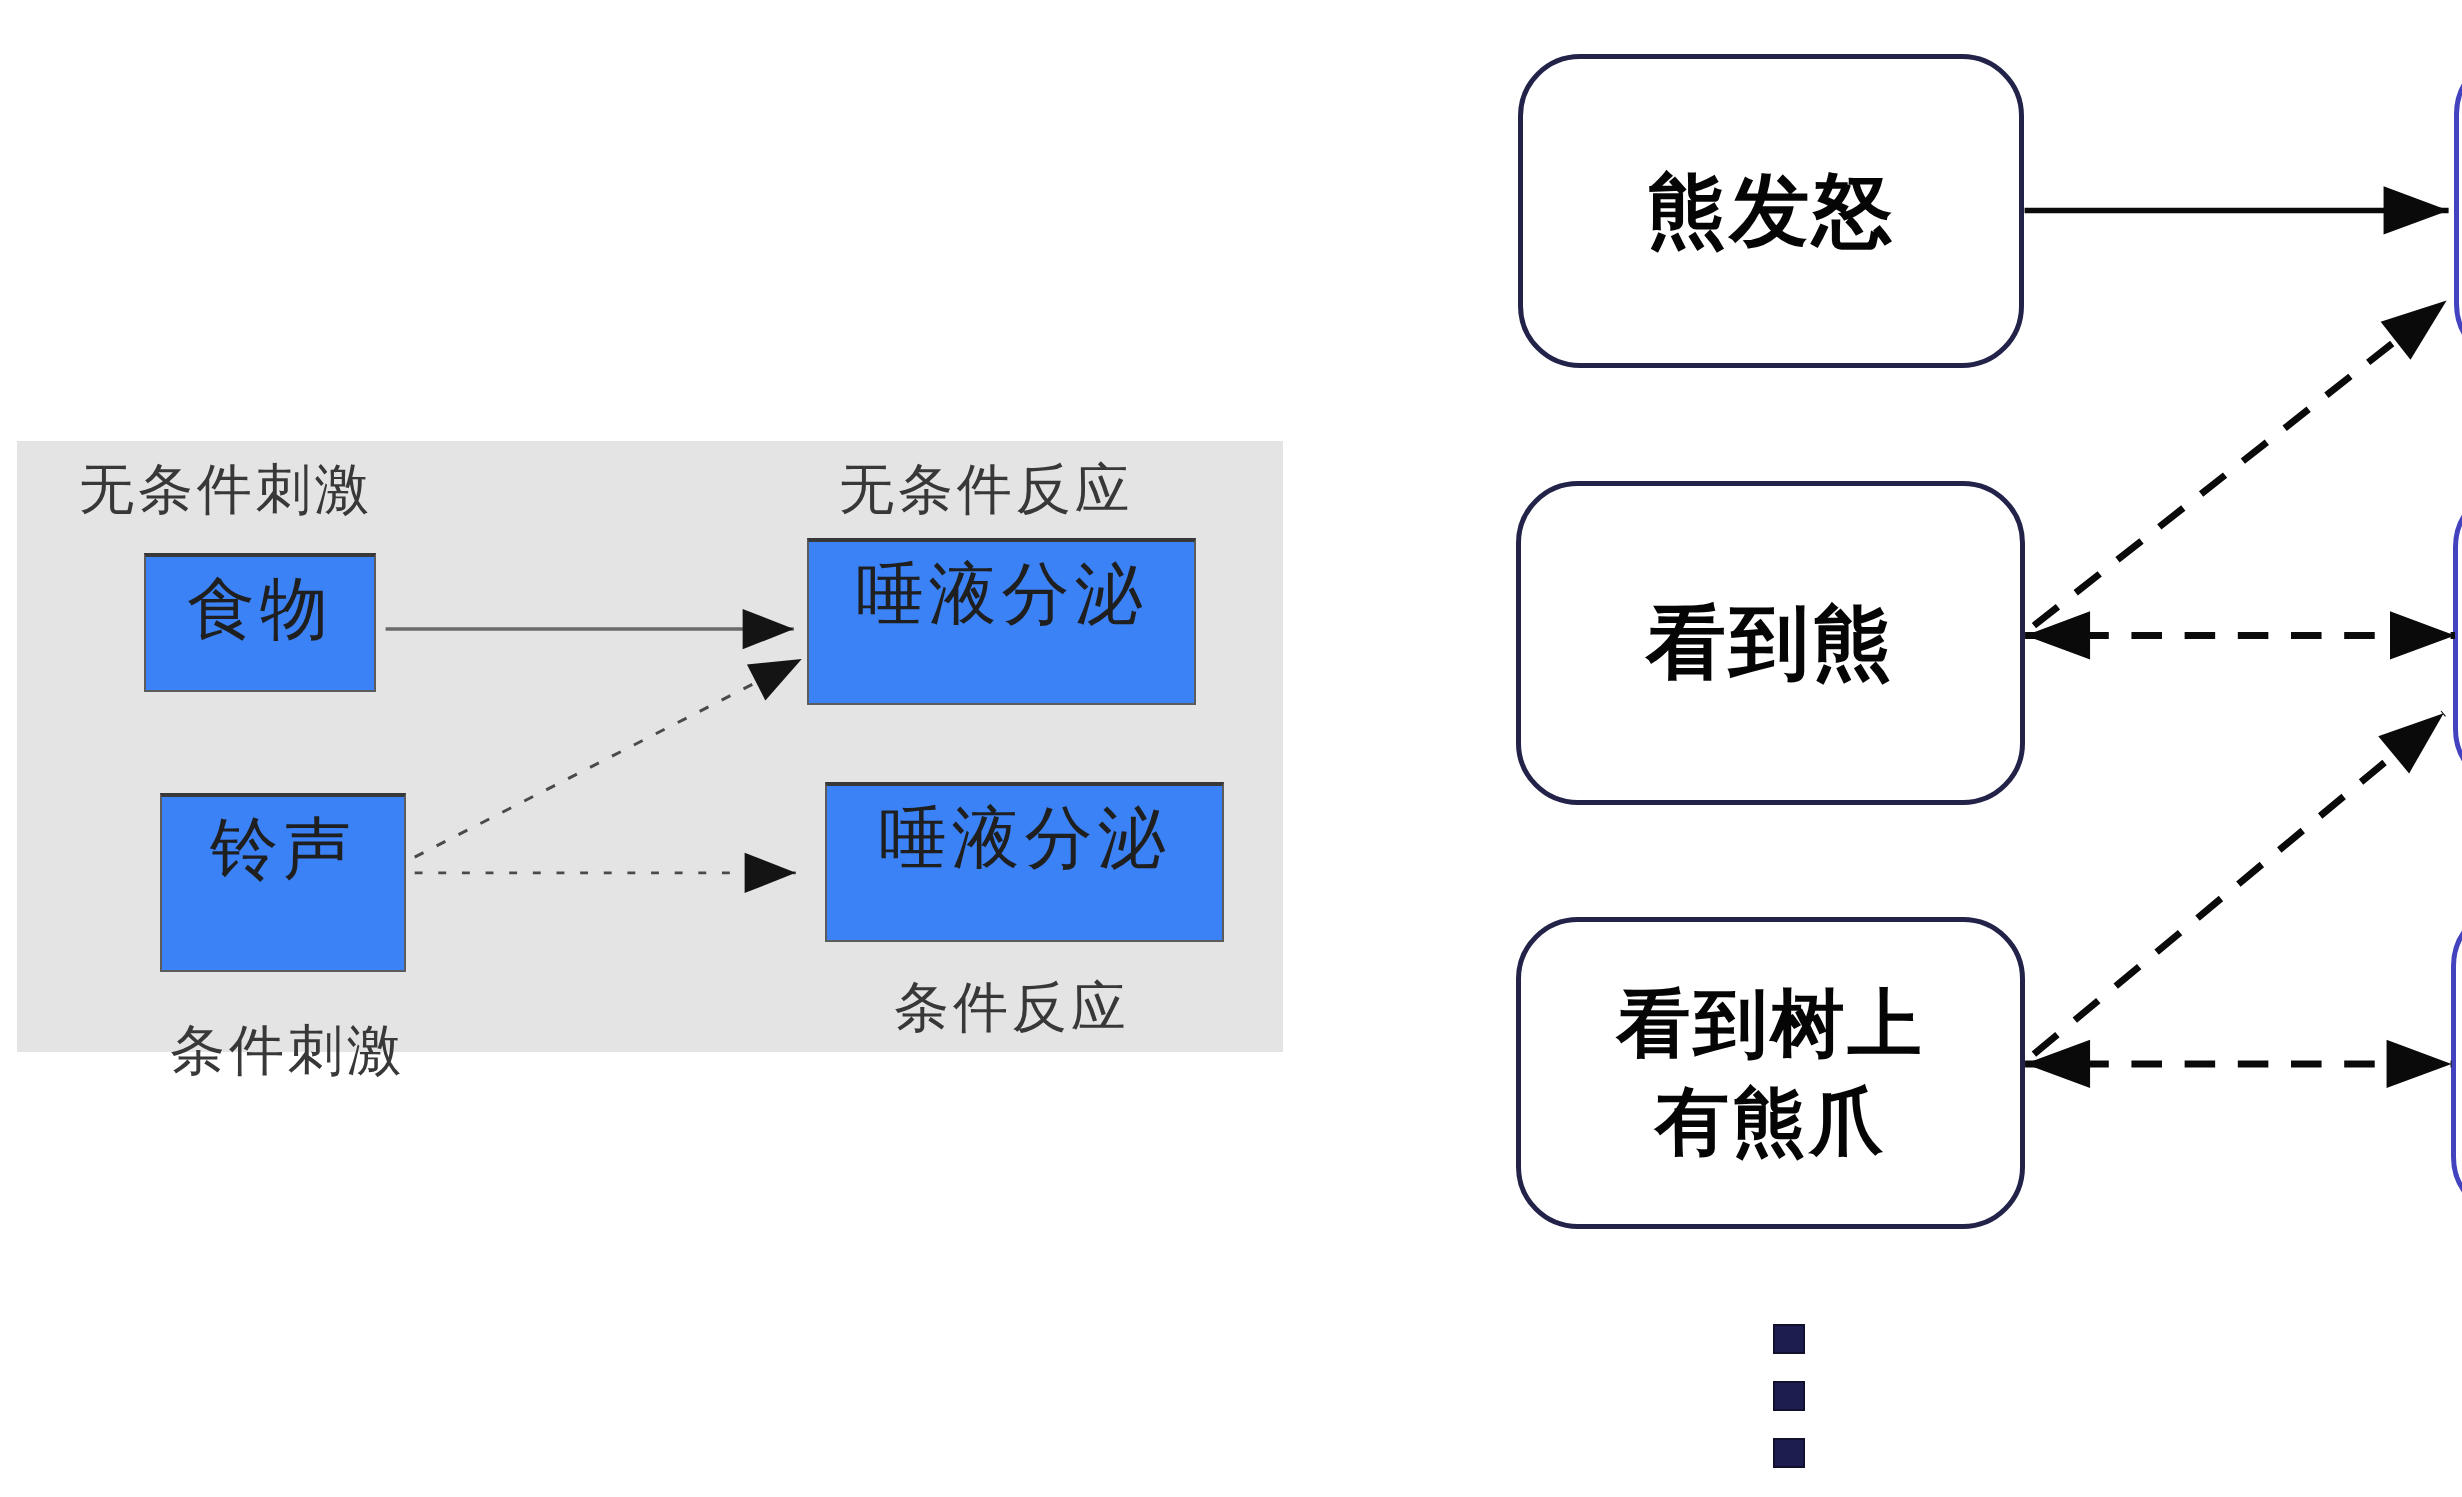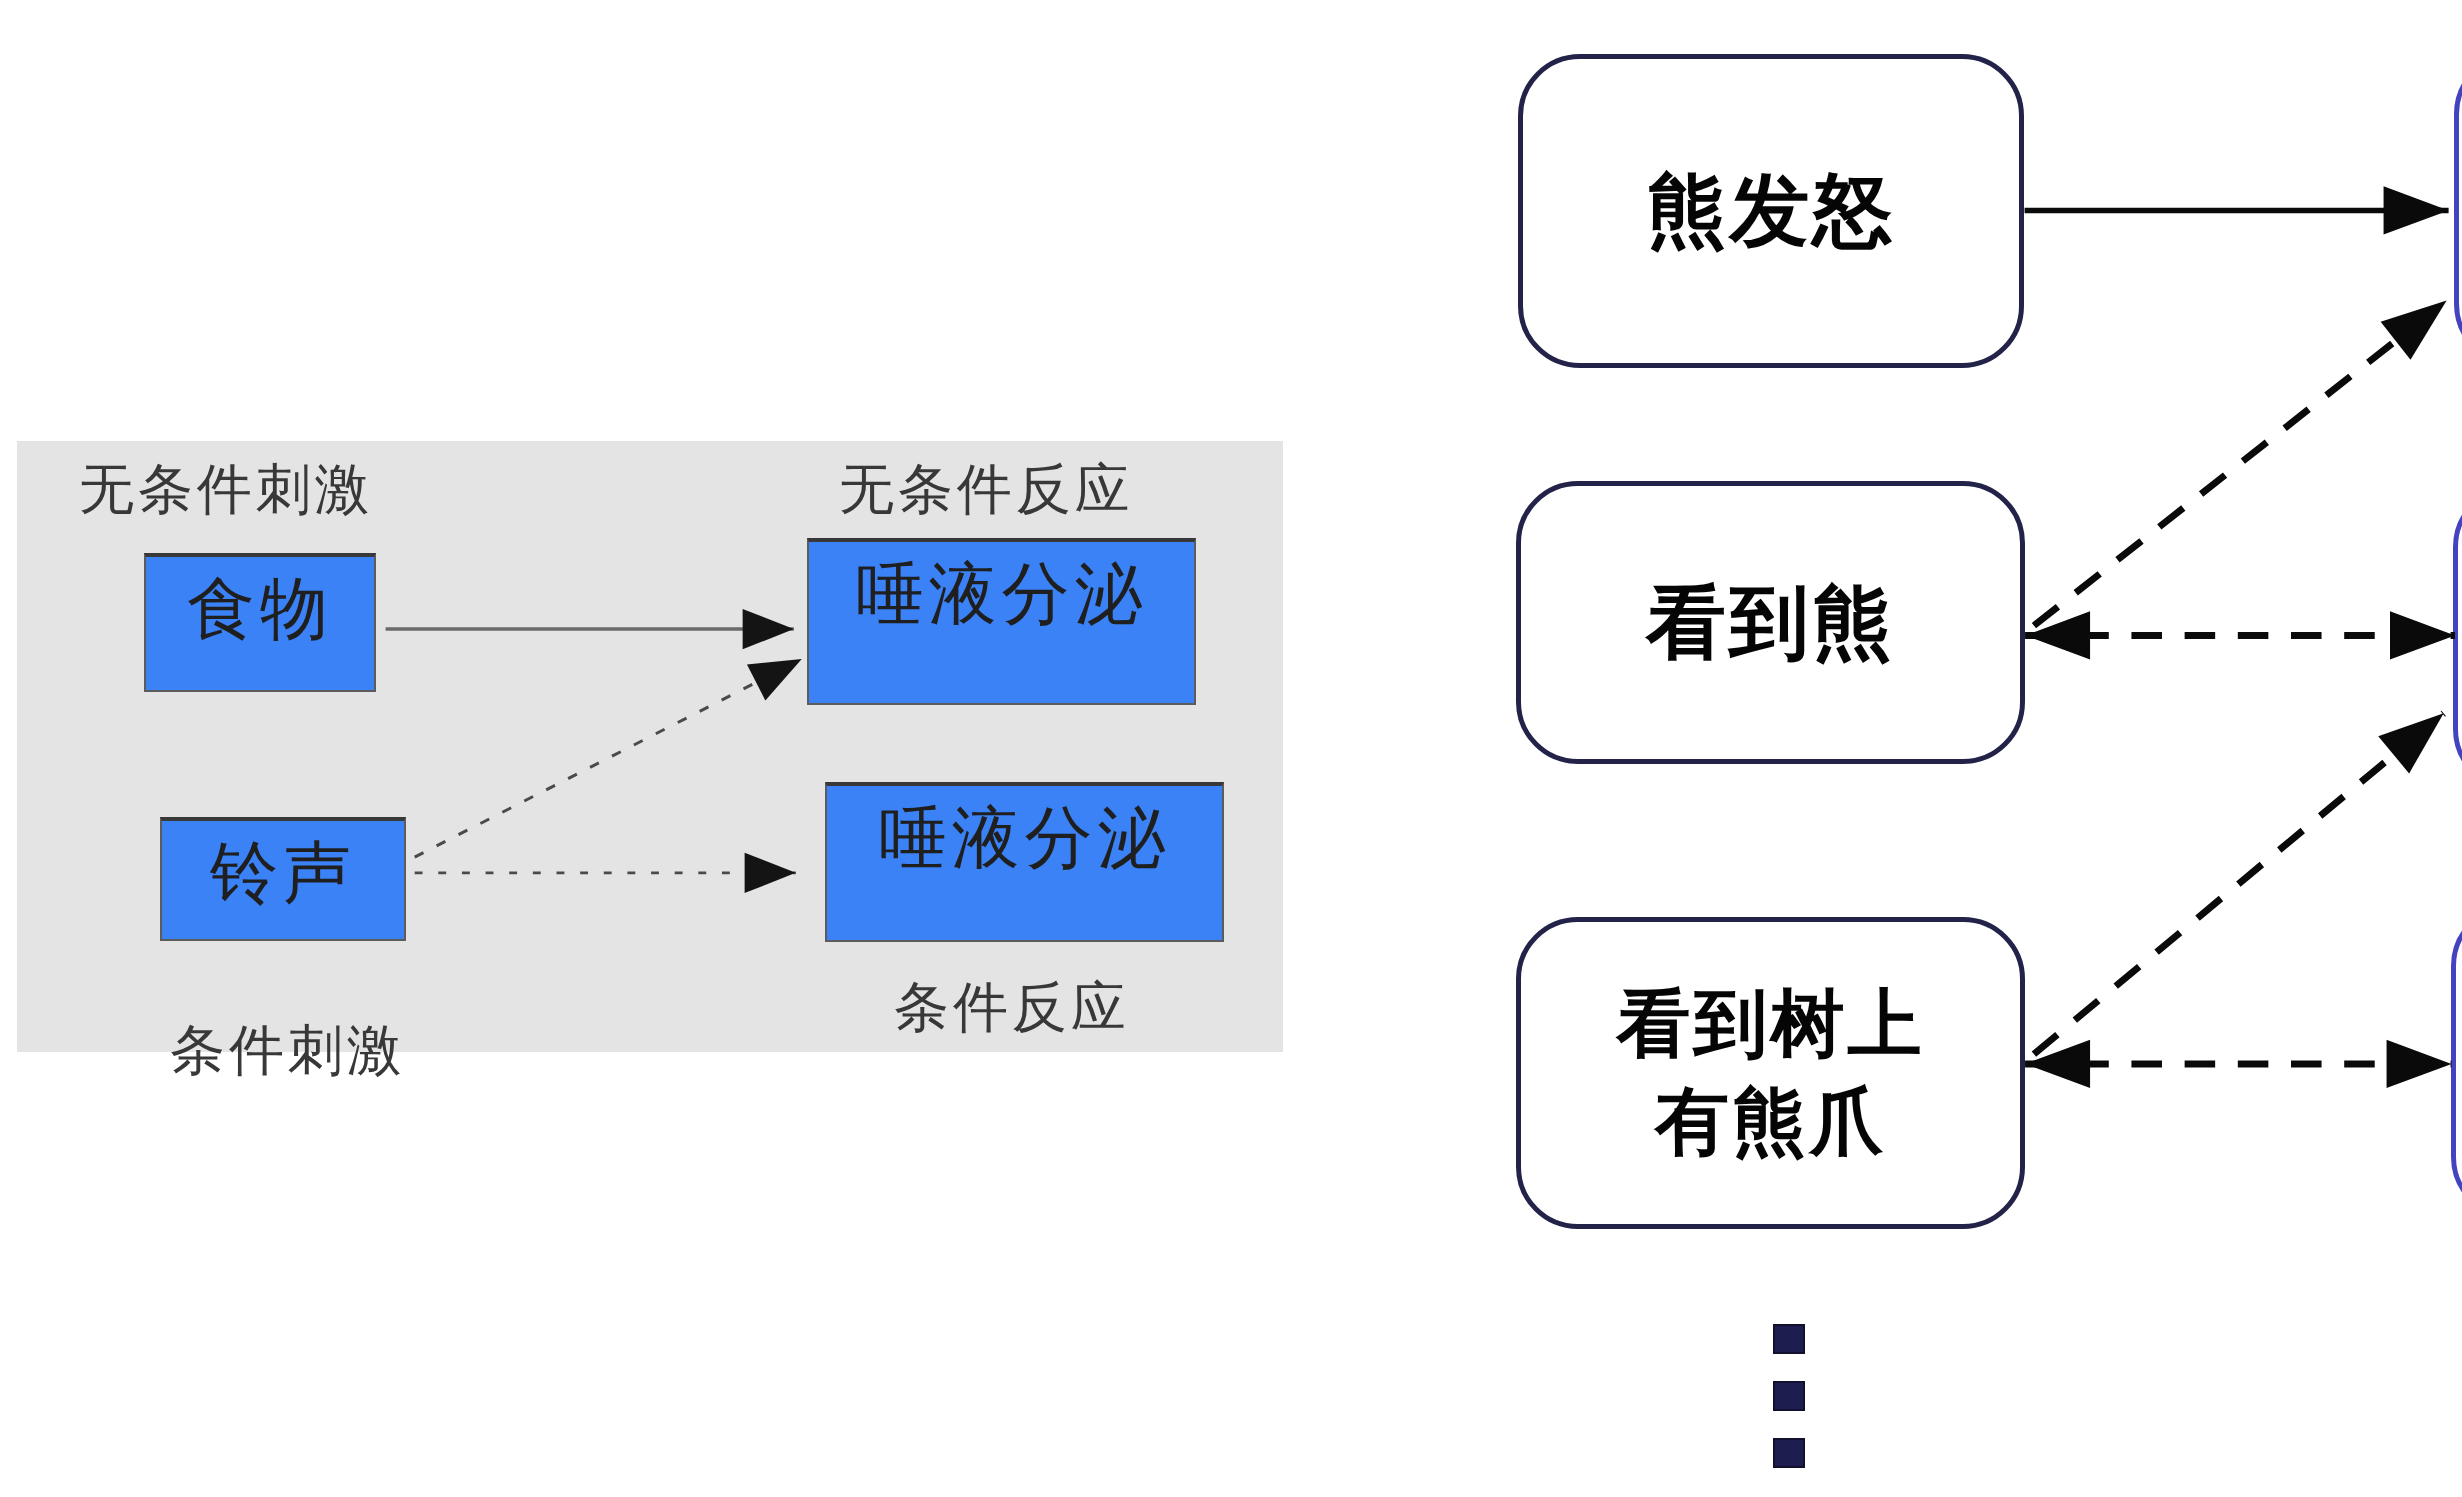--- a/index.html
+++ b/index.html
@@ -57,37 +57,37 @@
     <div class="plabel" style="left:62px;top:15.8px;">无条件刺激</div>
     <div class="plabel" style="left:153px;top:532px;margin-top:45px;">条件刺激</div>
     <div class="plabel" style="left:877px;top:534px;">条件反应</div>
 
     <div class="gbox" style="left:127px;top:112px;width:232px;height:139px;">
       <span>食物</span>
     </div>
     <div class="gbox" style="left:790px;top:97px;width:389px;height:167px;">
       <span>唾液分泌</span>
     </div>
-    <div class="gbox" style="left:143px;top:376px;width:246px;height:124px;">
+    <div class="gbox" style="left:143px;top:352px;width:246px;height:179px;">
       <span>铃声</span>
     </div>
     <div class="gbox" style="left:808px;top:341px;width:399px;height:160px;">
       <span>唾液分泌</span>
     </div>
   </div>
 
   <div class="rbox navy cjk" style="left:1518px;top:54px;width:506px;height:314px;">
     <span>熊发怒</span>
   </div>
 
   <div class="rbox blue reward-text" style="left:2454px;top:52px;width:506px;height:314px;">
     
   </div>
 
-  <div class="rbox navy cjk" style="left:1516px;top:481px;width:509px;height:283px;">
+  <div class="rbox navy cjk" style="left:1516px;top:481px;width:509px;height:324px;">
     <span>看到熊</span>
   </div>
 
   <div class="rbox blue math" style="left:2453px;top:485px;width:514px;height:306px;">
     
   </div>
 
   <div class="rbox navy cjk" style="left:1516px;top:906px;width:509px;height:312px;font-size:74px;margin-top:11px;">
     <span>看到树上</span>
     <span>有熊爪</span>

